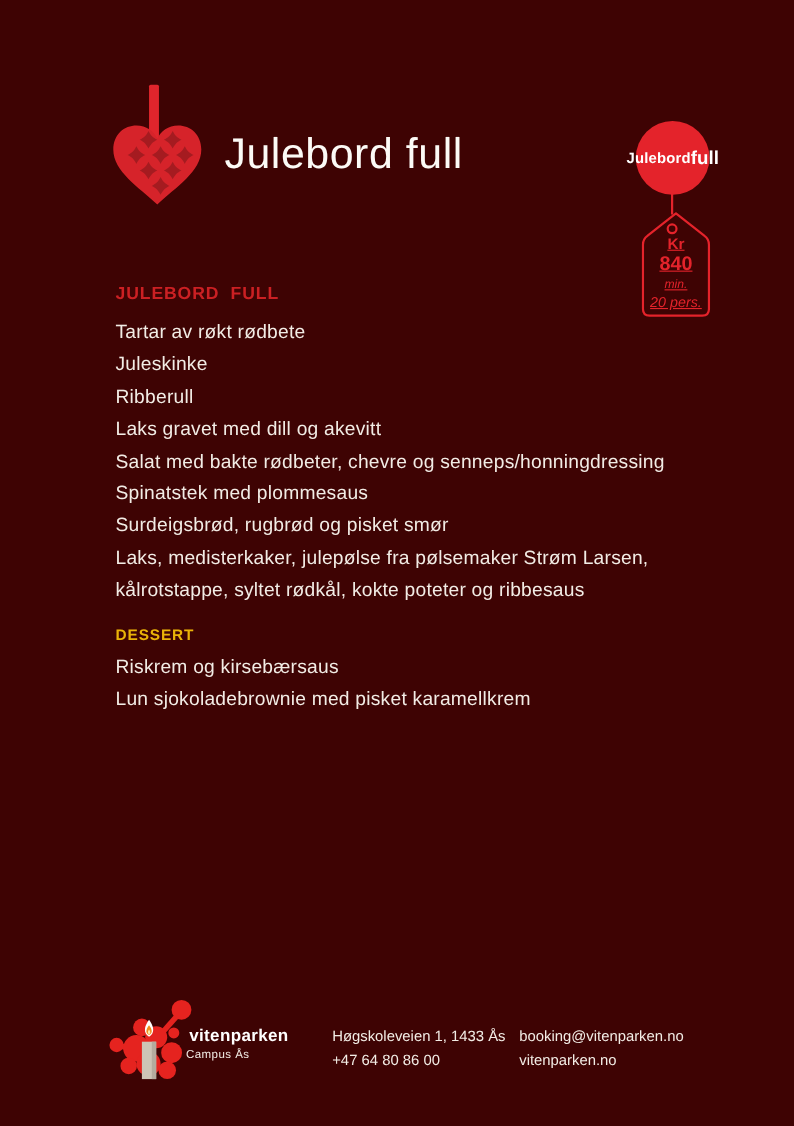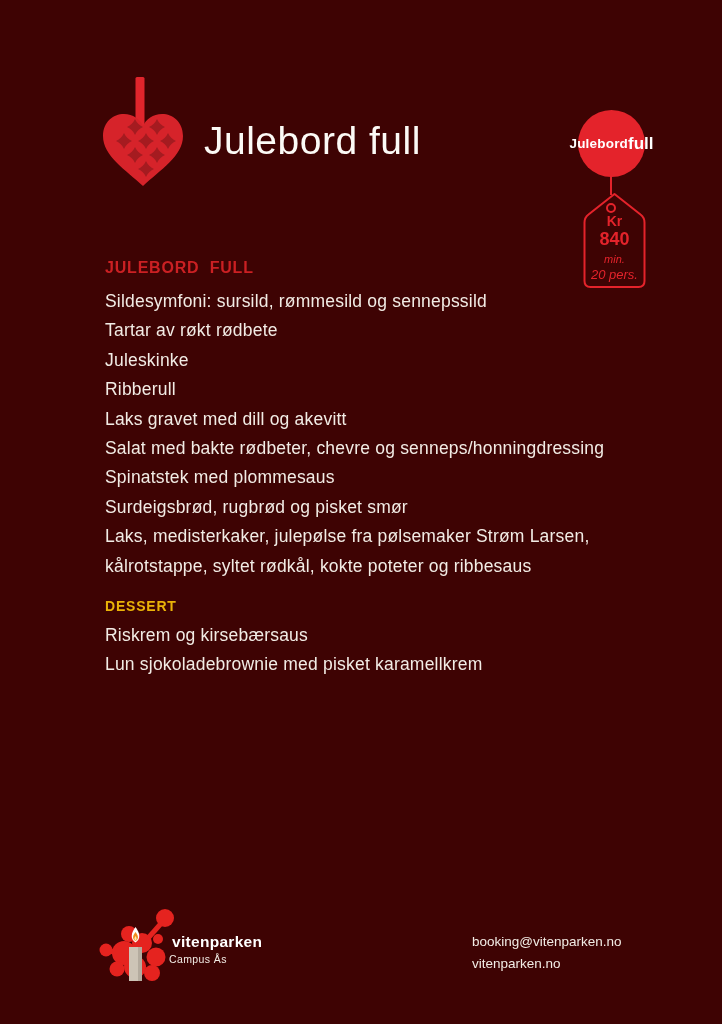--- a/index.html
+++ b/index.html
@@ -27,21 +27,21 @@
     color:#ffffff; text-align:center;
   }
   .price-circle .l1 { font-size:13.5px; font-weight:700; letter-spacing:0.2px; }
   .price-circle .l2 { font-size:17px; font-weight:700; margin-top:1px; }
   .tag-connector { position:absolute; left:610px; top:176px; width:2px; height:19px; background:#e4232b; }
   .price-tag {
     position:absolute; left:583px; top:192px; width:63px; height:97px;
     color:#e4232b; text-align:center;
   }
   .price-tag svg { position:absolute; left:0; top:0; }
-  .tag-text { position:absolute; left:0; top:21px; width:63px; }
+  .tag-text { position:absolute; left:0; top:21px; width:63px;text-decoration:underline; }
   .tag-kr   { font-size:14px; font-weight:700; line-height:16px; }
   .tag-amt  { font-size:18px; font-weight:700; line-height:20px; }
   .tag-min  { font-size:11px; font-style:italic; line-height:15px; margin-top:3px; }
   .tag-pers { font-size:13px; font-style:italic; line-height:16px; }
 
   
   .menu { position:absolute; left:105px; top:259px; width:560px; }
   .menu-section-title {
     color:#cb2023; font-size:16px; font-weight:700;
     letter-spacing:0.8px; word-spacing:5px; margin-bottom:10px;
@@ -102,21 +102,20 @@
       <div class="tag-amt">840</div>
       <div class="tag-min">min.</div>
       <div class="tag-pers">20 pers.</div>
     </div>
   </div>
 
   <div class="menu">
     <div class="menu-section-title">JULEBORD FULL</div>
     <div>
 
-    <div class="menu-line">Sildesymfoni: sursild, rømmesild og sennepssild</div>
         <div class="menu-line">Tartar av røkt rødbete</div>
         <div class="menu-line">Juleskinke</div>
         <div class="menu-line">Ribberull</div>
         <div class="menu-line">Laks gravet med dill og akevitt</div>
         <div class="menu-line">Salat med bakte rødbeter, chevre og senneps/honningdressing</div>
         <div class="menu-line">Spinatstek med plommesaus</div>
         <div class="menu-line">Surdeigsbrød, rugbrød og pisket smør</div>
         <div class="menu-line">Laks, medisterkaker, julepølse fra pølsemaker Strøm Larsen,</div>
         <div class="menu-line">kålrotstappe, syltet rødkål, kokte poteter og ribbesaus</div>
       </div>
@@ -149,18 +148,22 @@
       <rect x="31" y="42" width="13" height="34" fill="#cdc4b6"></rect>
       <rect x="40" y="42" width="4" height="34" fill="#b4ab9e"></rect>
       <path d="M37.5 22 C 42 28 43 34 37.5 37.5 C 32 34 33 28 37.5 22 Z" fill="#ffffff"></path>
       <path d="M37.5 27 C 40.5 31 41 34 37.5 36 C 34 34 34.5 31 37.5 27 Z" fill="#f08c1e"></path>
       <path d="M37.5 31 C 39 33 39 34.5 37.5 35.5 C 36 34.5 36 33 37.5 31 Z" fill="#ffe9a8"></path>
     </svg>
   </div>
   <div class="brand-name">vitenparken</div>
   <div class="brand-campus">Campus Ås</div>
 
+  <div class="footer-col c1">
+    <div>Høgskoleveien 1, 1433 Ås</div>
+    <div>+47 64 80 86 00</div>
+  </div>
   <div class="footer-col c2">
     <div>booking@vitenparken.no</div>
     <div>vitenparken.no</div>
   </div>
 
 </div>
 
 </body></html>

